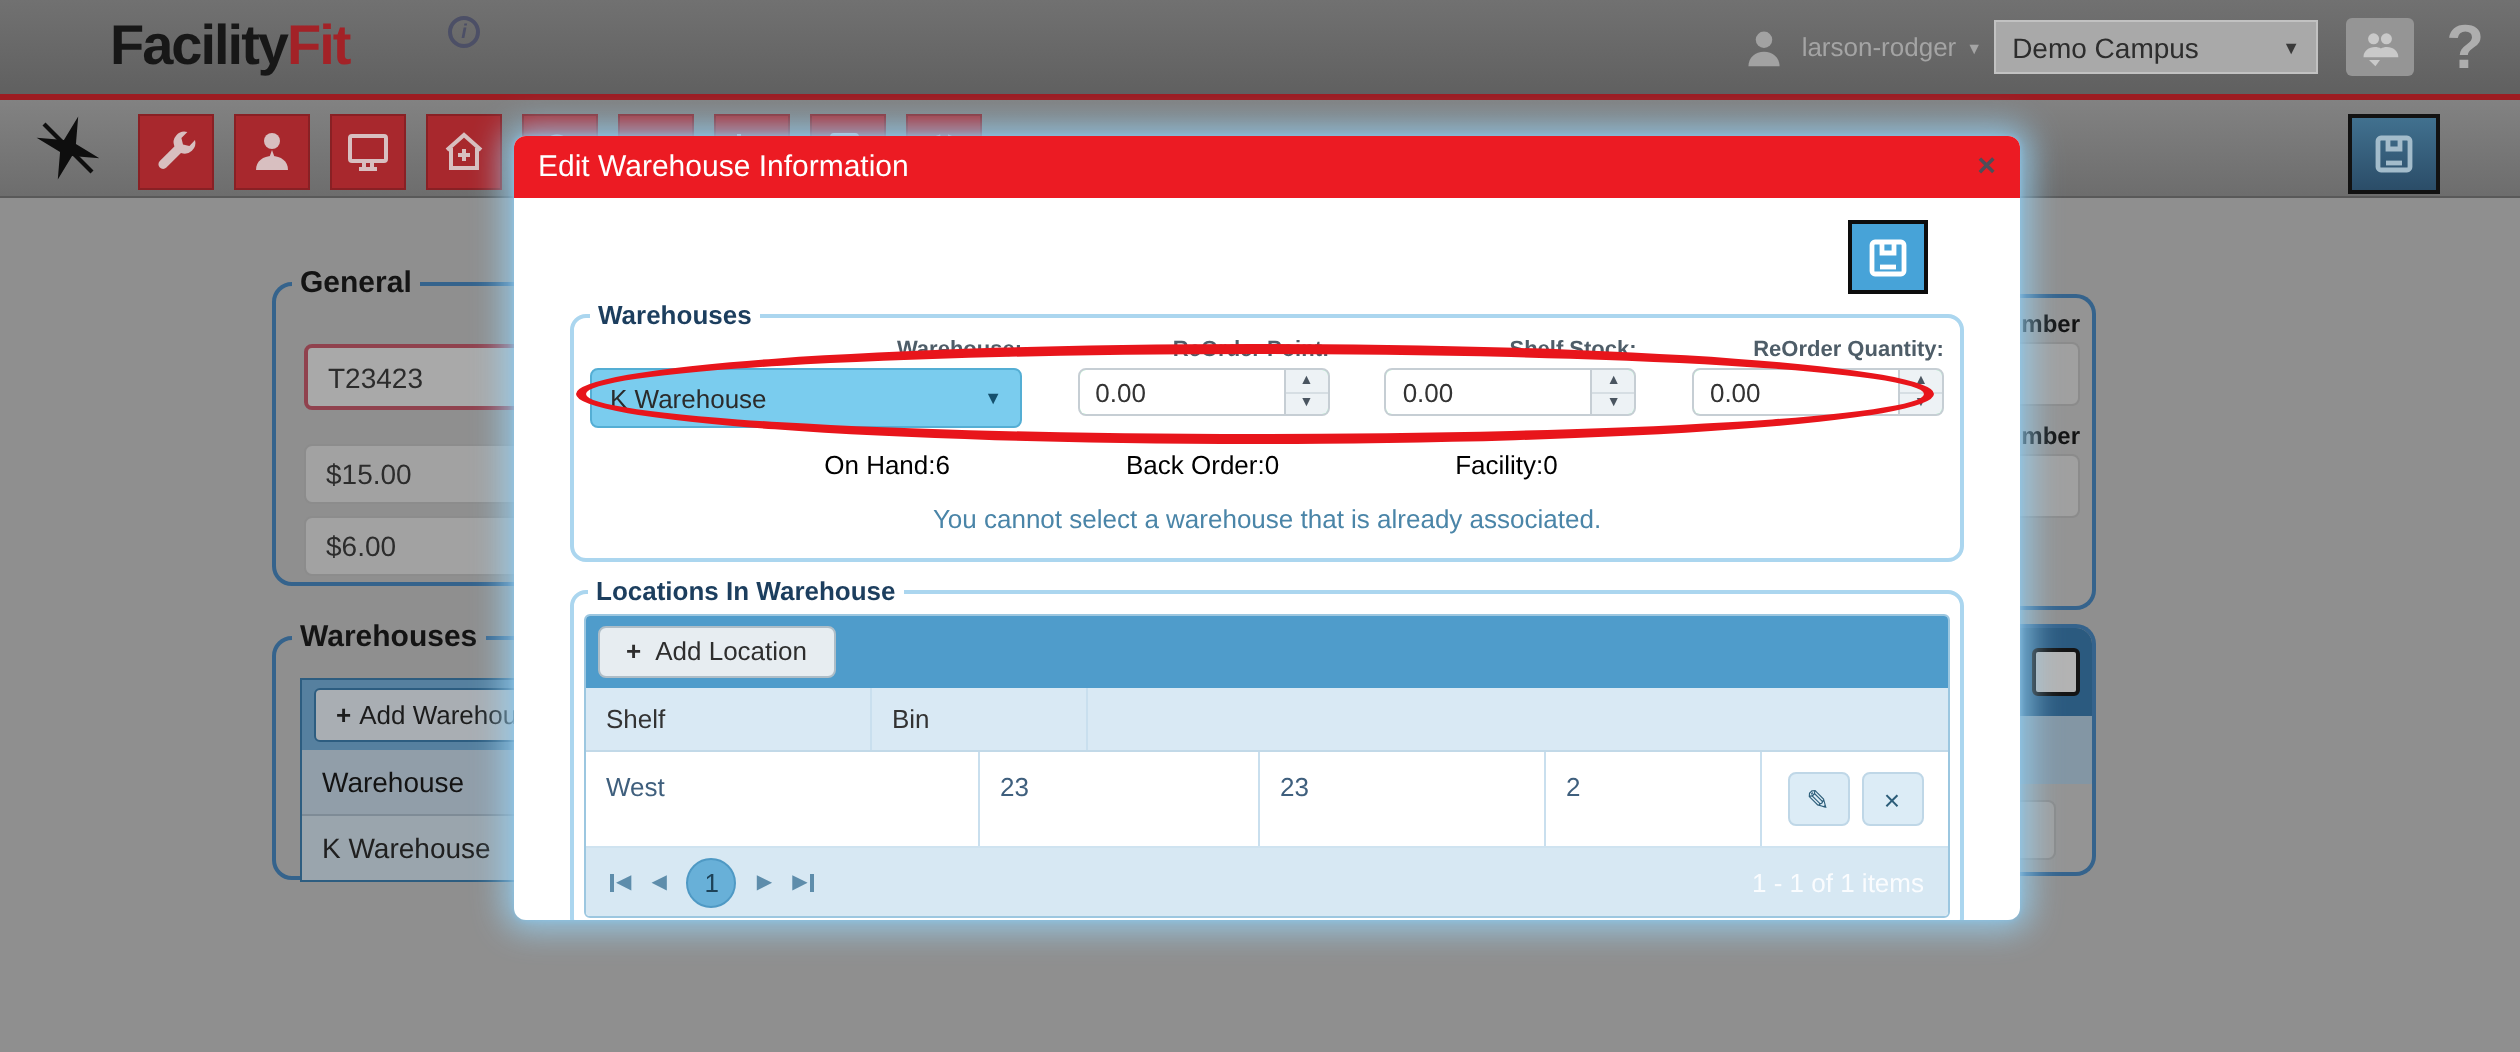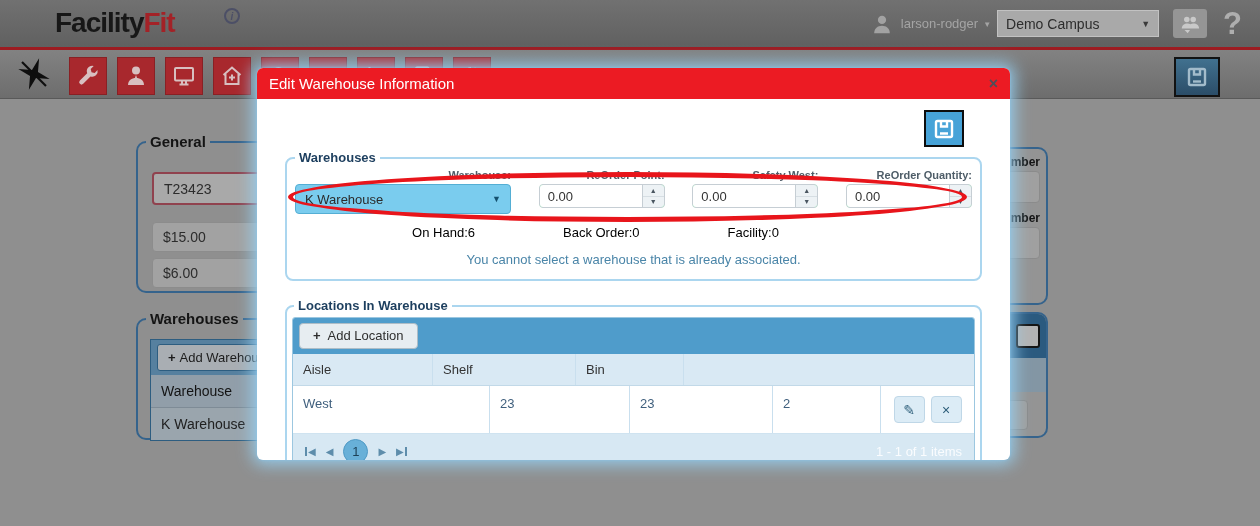--- a/index.html
+++ b/index.html
@@ -99,21 +99,21 @@
     display: flex; flex-direction: column; cursor: pointer; }
   .spinner span { flex: 1; display: flex; align-items: center; justify-content: center;
     font-size: 7px; color: #4a5560; }
   .spinner .up { border-bottom: 1px solid #d6dee3; }
   .oval { position: absolute; left: 1px; right: 13px; top: 7px; height: 50px;
     border: 5px solid #e8151b; border-radius: 50%; pointer-events: none; z-index: 4; }
   .stats { display: flex; justify-content: center; gap: 88px; margin-top: 11px;
     font-size: 13px; color: #000000; transform: translateX(-38px); }
   .warning { text-align: center; color: #4a85a8; font-size: 13px; margin: 12px 0 2px; }
 
-  .fs-loc { margin-top: 17px; padding: 4px 5px 6px; }
+  .fs-loc { margin-top: 7px; padding: 4px 5px 6px; }
   .grid { border: 1px solid #9cc7e0; border-radius: 3px; overflow: hidden; }
   .g-toolbar { background: #4f9ccb; padding: 5px 6px; }
   .add-loc { display: inline-flex; align-items: center; gap: 7px; background: #e7edf1;
     border: 1px solid #aebdc7; border-radius: 4px; padding: 4px 13px 5px; font-size: 13px;
     color: #2e2e2e; cursor: pointer; }
   .g-head, .g-row { display: flex; }
   .g-head { background: #d9e9f4; border-bottom: 1px solid #c2d9e8; }
   .g-row { background: #fff; border-bottom: 1px solid #cfe3f0; }
   .gc { padding: 8px 10px; font-size: 13px; border-right: 1px solid #c9dfee; }
   .g-row .gc { padding: 10px 10px; }
@@ -305,21 +305,21 @@
             <span class="flabel">ReOrder Point:</span>
             <div class="spin-wrap">
               <input class="spin-input" value="0.00" style="">
               <div class="spinner">
                 <span class="up">▲</span>
                 <span class="dn">▼</span>
               </div>
             </div>
           </div>
           <div class="fgroup">
-            <span class="flabel">Safety West:</span>
+            <span class="flabel">Shelf Stock:</span>
             <div class="spin-wrap">
               <input class="spin-input" value="0.00" style="">
               <div class="spinner">
                 <span class="up">▲</span>
                 <span class="dn">▼</span>
               </div>
             </div>
           </div>
           <div class="fgroup">
             <span class="flabel">ReOrder Quantity:</span>
@@ -343,21 +343,20 @@
       <fieldset class="fs fs-loc">
         <legend>Locations In Warehouse</legend>
         <div class="grid">
           <div class="g-toolbar">
             <span class="add-loc">
                 <b>+</b>
                 <span>Add Location</span>
               </span>
           </div>
           <div class="g-head">
-            <span class="gc c2">Aisle</span>
             <span class="gc c3">Shelf</span>
             <span class="gc c4">Bin</span>
             <span class="gc c5"></span>
           </div>
           <div class="g-row">
             <span class="gc c1">West</span>
             <span class="gc c2">23</span>
             <span class="gc c3">23</span>
             <span class="gc c4">2</span>
             <span class="gc c5 actions">

